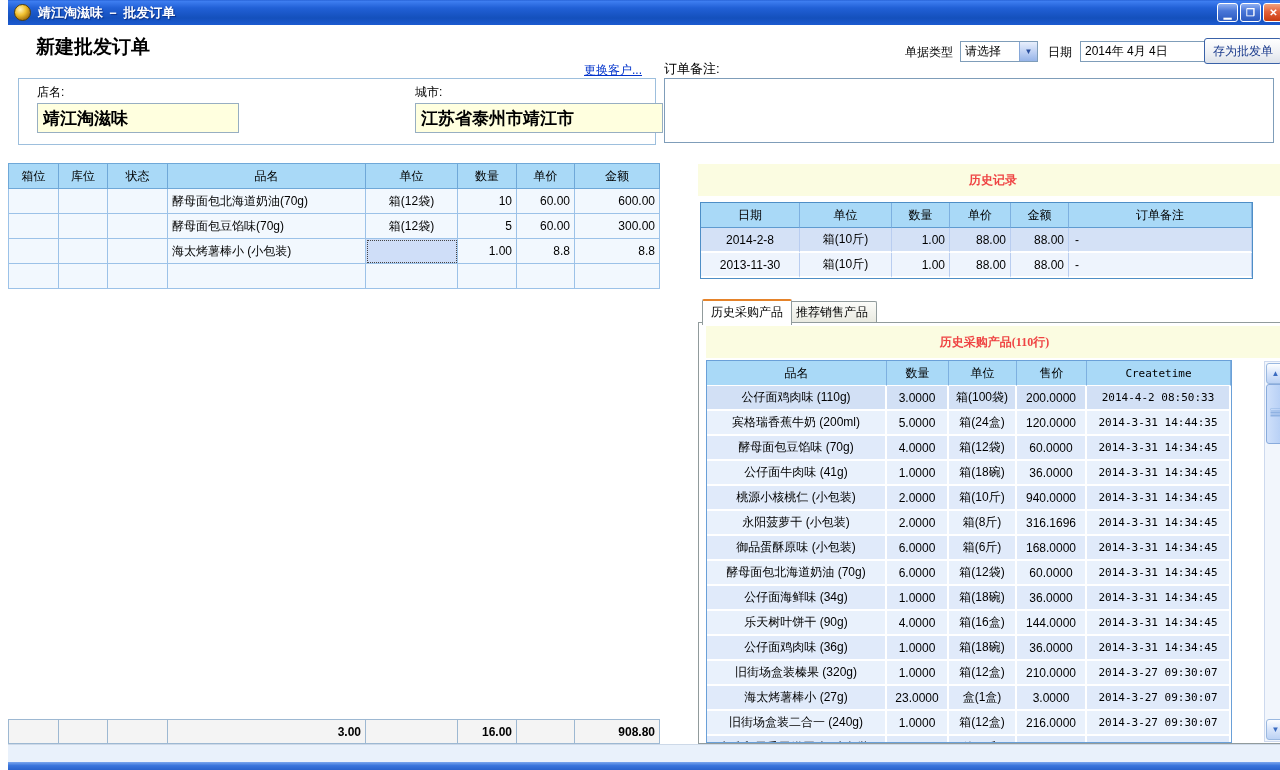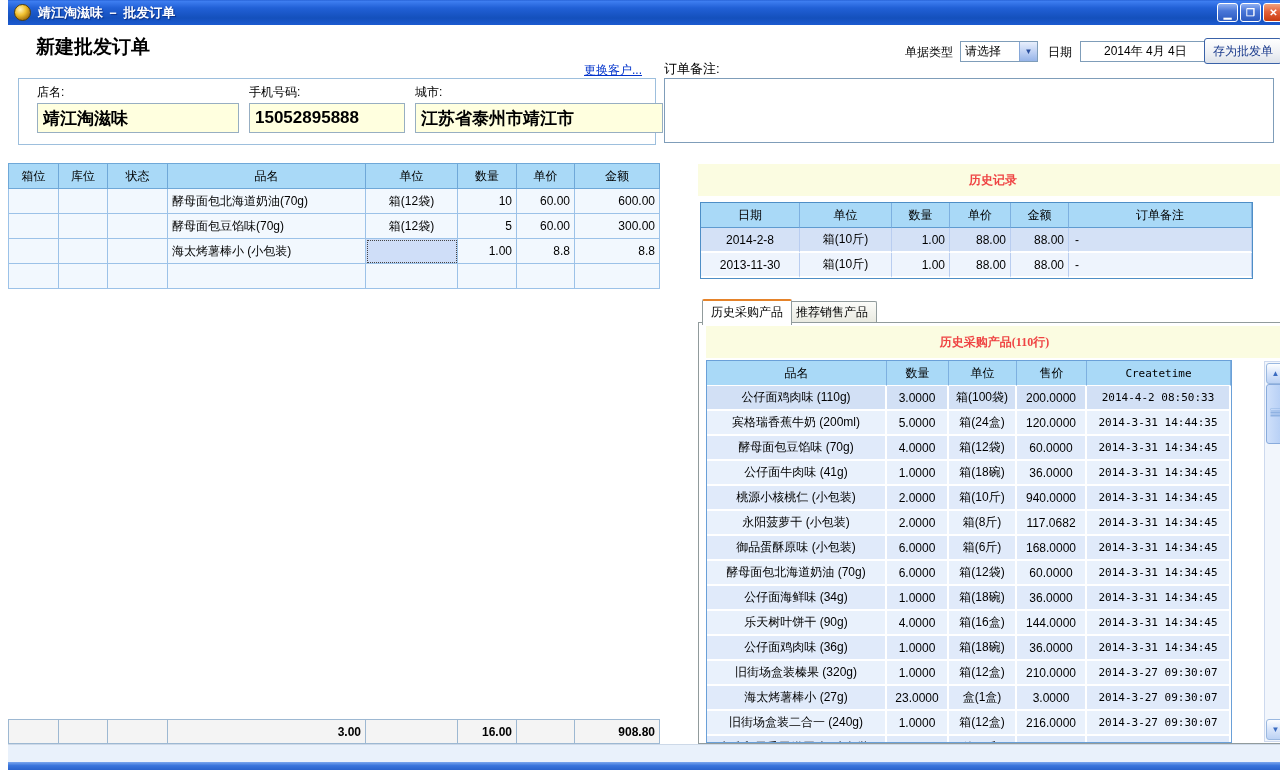--- a/index.html
+++ b/index.html
@@ -143,38 +143,34 @@
   </div>
 
   <h1 class="page-title">新建批发订单</h1>
 
   <span class="lbl" style="left:897px;top:44px;">单据类型</span>
   <div class="xp-select" style="left:952px;top:41px;width:78px;">
     <span class="val">请选择</span>
     <span class="arrow">▼</span>
   </div>
   <span class="lbl" style="left:1040px;top:44px;">日期</span>
-  <div class="xp-select" style="left:1072px;top:41px;width:147px;padding-left:19px;">
+  <div class="xp-select" style="left:1072px;top:41px;width:147px;">
     <span class="val">2014年 4月 4日</span>
     <span class="arrow">▼</span>
   </div>
   <button class="save-btn">存为批发单</button>
 
   <a class="change-link">更换客户...</a>
   <span class="remark-label">订单备注:</span>
   <textarea class="remark-box" style=""></textarea>
 
   <div class="customer-panel">
     <div class="cust-group" style="left:18px;">
       <span class="clabel">店名:</span>
       <input class="cust-input" style="width: 202px;" value="靖江淘滋味">
-    </div>
-    <div class="cust-group" style="left:230px;">
-      <span class="clabel">手机号码:</span>
-      <input class="cust-input" style="width: 156px;" value="15052895888">
     </div>
     <div class="cust-group" style="left:396px;">
       <span class="clabel">城市:</span>
       <input class="cust-input" style="width: 248px;" value="江苏省泰州市靖江市">
     </div>
   </div>
 
   <table class="order-table">
     <colgroup>
         <col style="width:50px">
@@ -367,21 +363,21 @@
             <td>桃源小核桃仁 (小包装)</td>
             <td>2.0000</td>
             <td>箱(10斤)</td>
             <td>940.0000</td>
             <td>2014-3-31 14:34:45</td>
           </tr>
           <tr>
             <td>永阳菠萝干 (小包装)</td>
             <td>2.0000</td>
             <td>箱(8斤)</td>
-            <td>117.0682</td>
+            <td>316.1696</td>
             <td>2014-3-31 14:34:45</td>
           </tr>
           <tr>
             <td>御品蛋酥原味 (小包装)</td>
             <td>6.0000</td>
             <td>箱(6斤)</td>
             <td>168.0000</td>
             <td>2014-3-31 14:34:45</td>
           </tr>
           <tr>

